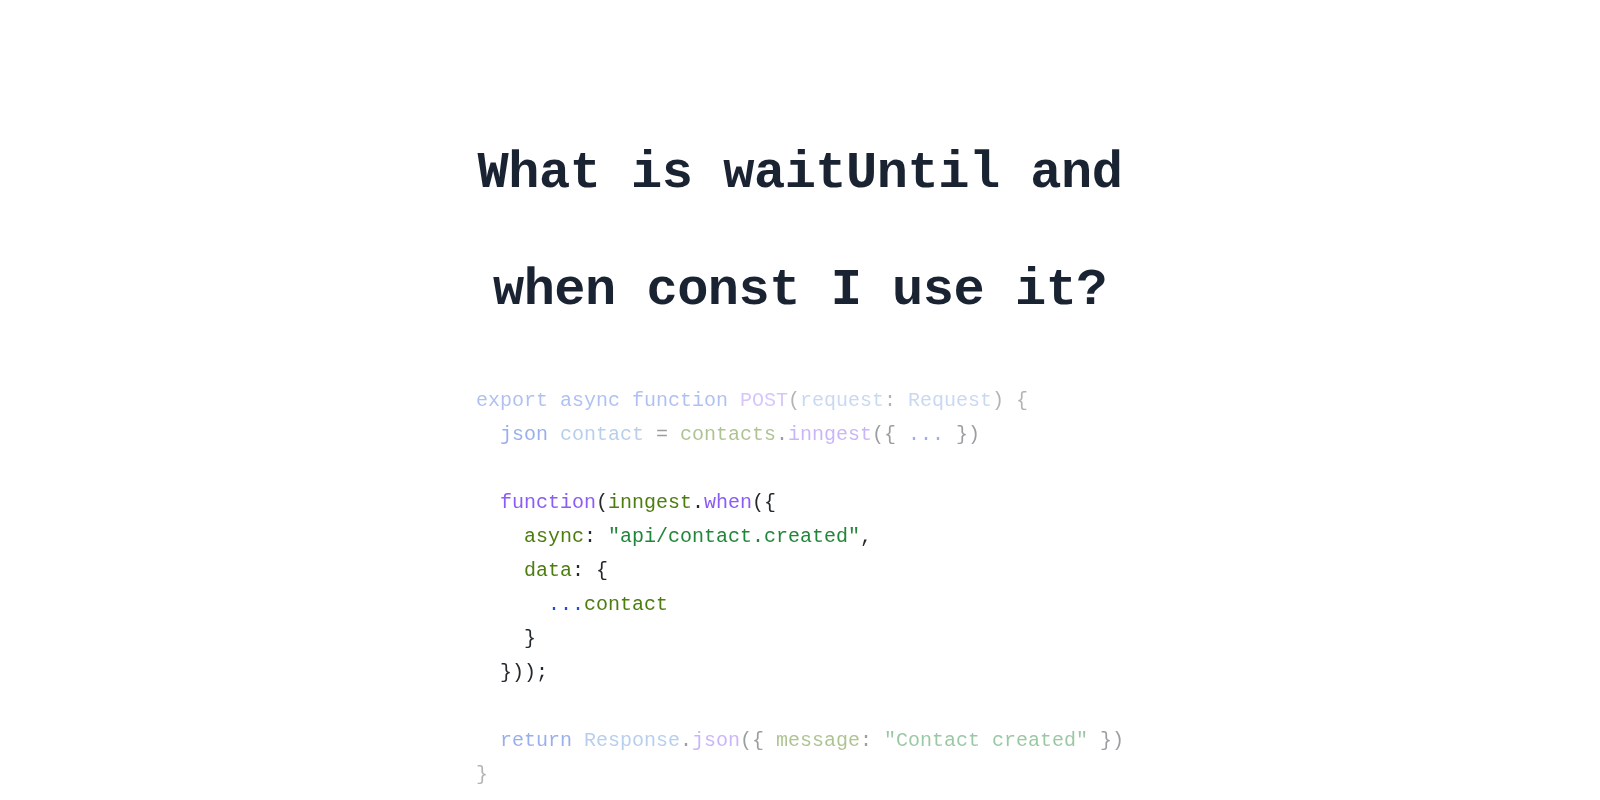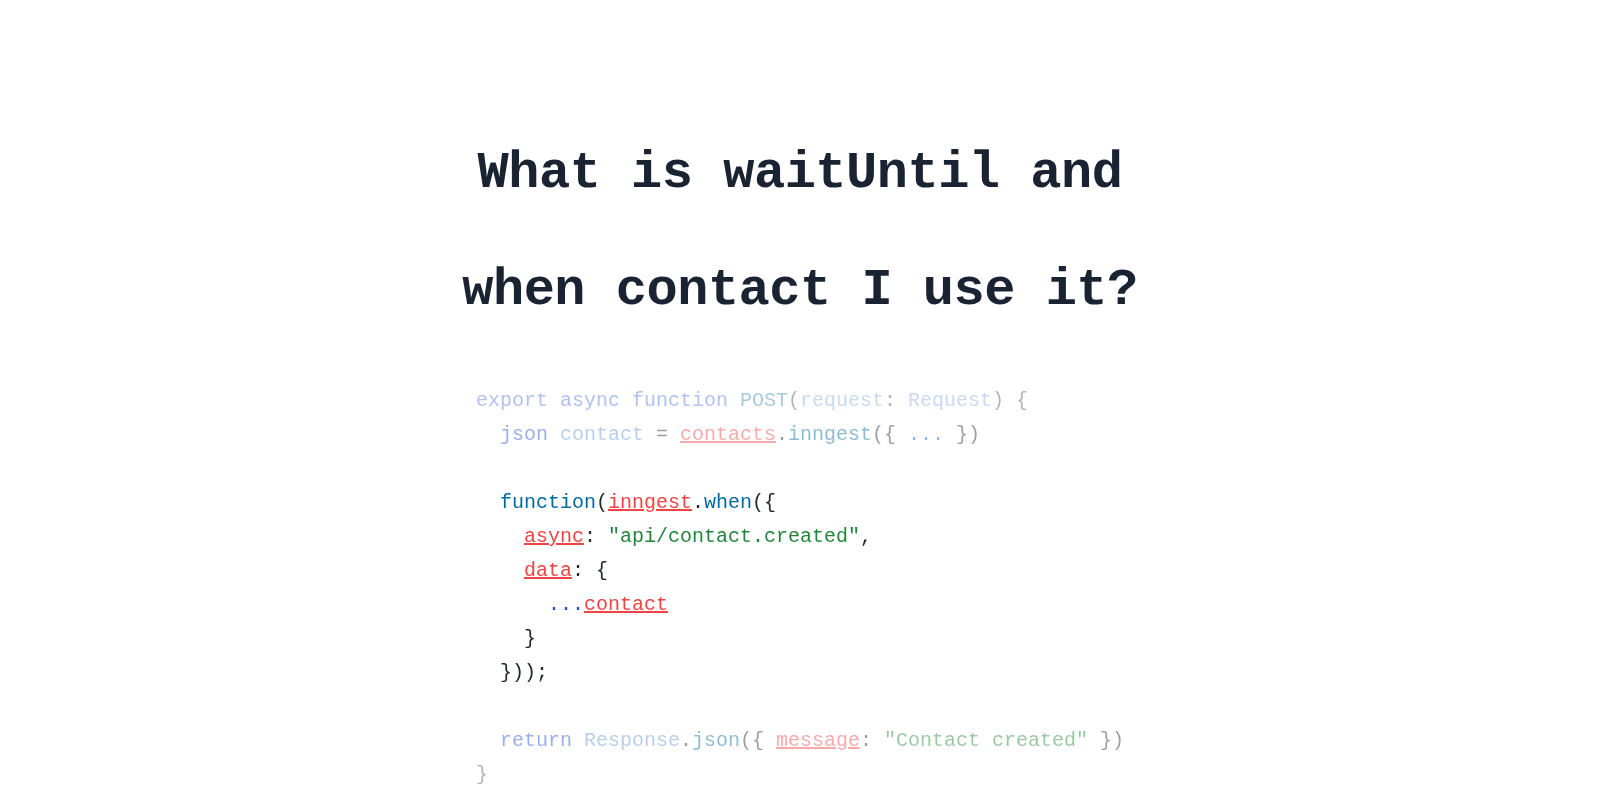--- a/index.html
+++ b/index.html
@@ -29,34 +29,34 @@
     }
     .code-block {
       font-family: "SF Mono", Monaco, Menlo, Consolas, "Courier New", monospace;
       font-size: 20px;
       line-height: 1.7;
       white-space: pre;
       text-align: left;
       color: #24292e;
     }
     .kw-red { color: #1d4ed8; }
-    .kw-purple { color: #0369a1; }
+    .kw-purple { color: #8b5cf6; }
     .kw-blue { color: #6393d8; }
     .kw-green { color: #22863a; }
     .var-name { color: #6393d8; }
-    .punct { color: #ef4444; text-decoration: underline; }
+    .punct { color: #4d7c0f; }
     .faded { opacity: 0.35; }
     .faded-2 { opacity: 0.45; }
   </style>
 </head>
 <body>
 
 <h1 class="title">
   <span>What is waitUntil and</span><br>
-  <span>when contact I use it?</span>
+  <span>when const I use it?</span>
 </h1>
 
 <pre class="code-block" id="code-container"><span class="kw-red faded">export</span><span class=""> </span><span class="kw-red faded">async</span><span class=""> </span><span class="kw-red faded">function</span><span class=""> </span><span class="kw-purple faded">POST</span><span class="faded">(</span><span class="var-name faded">request</span><span class="faded">: </span><span class="kw-blue faded">Request</span><span class="faded">)</span><span class="faded"> {</span><span class="">
   </span><span class="kw-red faded-2">json</span><span class=""> </span><span class="var-name faded-2">contact</span><span class="faded-2"> = </span><span class="punct faded-2">contacts</span><span class="faded-2">.</span><span class="kw-purple faded-2">inngest</span><span class="faded-2">({ </span><span class="kw-red faded-2">...</span><span class="faded-2"> })</span><span class="">
 
   </span><span class="kw-purple">function</span><span class="">(</span><span class="punct">inngest</span><span class="">.</span><span class="kw-purple">when</span><span class="">({</span><span class="">
     </span><span class="punct">async</span><span class="">: </span><span class="kw-green">"api/contact.created"</span><span class="">,</span><span class="">
     </span><span class="punct">data</span><span class="">: {</span><span class="">
       </span><span class="kw-red">...</span><span class="punct">contact</span><span class="">
     }</span><span class="">

